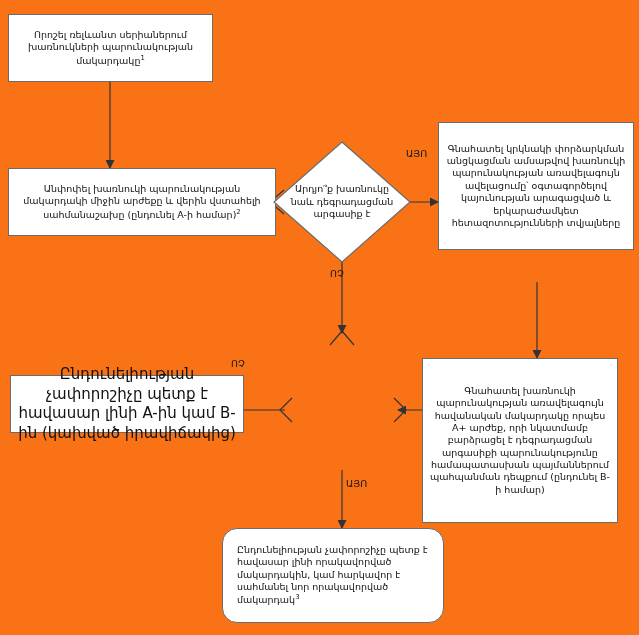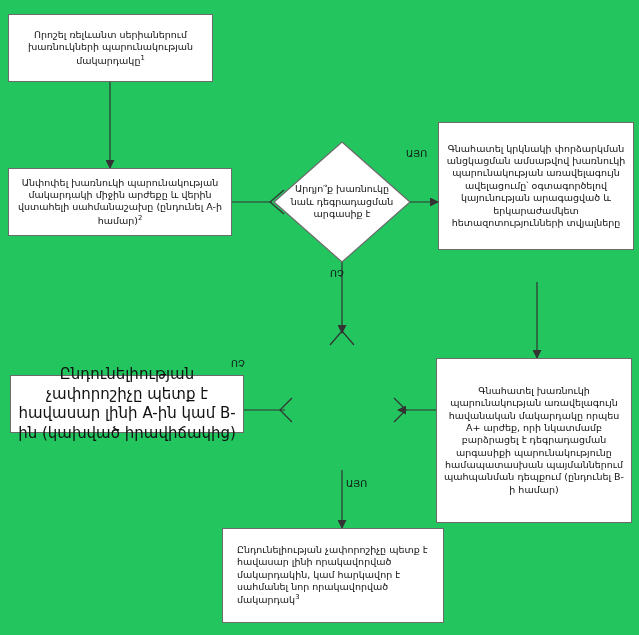--- a/index.html
+++ b/index.html
@@ -4,21 +4,21 @@
 <style>
   html, body {
     margin: 0;
     padding: 0;
     background: #ffffff;
   }
   #canvas {
     position: relative;
     width: 639px;
     height: 635px;
-    background: #22c55e;
+    background: #f97316;
     font-family: "DejaVu Sans", "Liberation Sans", sans-serif;
     overflow: hidden;
   }
   .box {
     position: absolute;
     box-sizing: border-box;
     border: 1px solid #6b6b6b;
     background: #ffffff;
     display: flex;
     align-items: center;
@@ -107,47 +107,47 @@
     <line x1="285" y1="410" x2="224" y2="410" stroke="#333" stroke-width="1.2" marker-end="url(#arr)"></line>
     <path d="M292,398 L280,410 L292,422" fill="none" stroke="#333" stroke-width="1.2"></path>
 
     <line x1="342" y1="470" x2="342" y2="528" stroke="#333" stroke-width="1.2" marker-end="url(#arr)"></line>
   </svg>
 
   <div class="box" style="left:8px; top:14px; width:205px; height:68px; font-size:9.5px;">
     <span>Որոշել ռելևանտ սերիաներում խառնուկների պարունակության մակարդակը<sup class="sup">1</sup></span>
   </div>
 
-  <div class="box" style="left:8px; top:168px; width:224px; height:68px; font-size:9.5px;padding-left:6px;">
+  <div class="box" style="left:8px; top:168px; width:268px; height:68px; font-size:9.5px;padding-left:6px;">
     <span>Անփոփել խառնուկի պարունակության մակարդակի միջին արժեքը և վերին վստահելի սահմանաշախը (ընդունել A-ի համար)<sup class="sup">2</sup></span>
   </div>
 
   <div class="diamond-wrap" style="left:272px; top:140px; width:140px; height:124px;">
     <svg width="140" height="124" viewBox="0 0 140 124" xmlns="http://www.w3.org/2000/svg">
       <polygon points="70,2 138,62 70,122 2,62" fill="#ffffff" stroke="#6b6b6b" stroke-width="1.2"></polygon>
     </svg>
     <div class="diamond-text" style="font-size:9.5px; padding:0 16px;">
       <span>Արդյո՞ք խառնուկը նաև դեգրադացման արգասիք է</span>
     </div>
   </div>
 
   <div class="box" style="left:438px; top:122px; width:196px; height:128px; font-size:9.5px;">
     <span>Գնահատել կրկնակի փորձարկման անցկացման ամսաթվով խառնուկի պարունակության առավելագույն ավելացումը՝ օգտագործելով կայունության արագացված և երկարաժամկետ հետազոտությունների տվյալները</span>
   </div>
 
-  <div class="box" style="left:436px; top:358px; width:196px; height:165px; font-size:9.5px;">
+  <div class="box" style="left:422px; top:358px; width:196px; height:165px; font-size:9.5px;">
     <span>Գնահատել խառնուկի պարունակության առավելագույն հավանական մակարդակը որպես A+ արժեք, որի նկատմամբ բարձրացել է դեգրադացման արգասիքի պարունակությունը համապատասխան պայմաններում պահպանման դեպքում (ընդունել B-ի համար)</span>
   </div>
 
 
   <div class="box" style="left:10px; top:375px; width:234px; height:58px; font-size:15px;">
     <span>Ընդունելիության չափորոշիչը պետք է հավասար լինի A-ին կամ B-ին (կախված իրավիճակից)</span>
   </div>
 
-  <div class="box" style="left:222px; top:528px; width:222px; height:95px; font-size:9.5px; padding:6px 14px;">
+  <div class="box" style="left:222px; top:528px; width:222px; height:95px; font-size:9.5px; padding:6px 14px;border-radius:15px;">
     <span style="text-align:left;">Ընդունելիության չափորոշիչը պետք է հավասար լինի որակավորված մակարդակին, կամ հարկավոր է սահմանել նոր որակավորված մակարդակ<sup class="sup">3</sup></span>
   </div>
 
   <div class="edge-label" style="left:406px; top:148px; font-size:9.5px;">ԱՅՈ</div>
 
   <div class="edge-label" style="left:330px; top:268px; font-size:9.5px;">ՈՉ</div>
 
   <div class="edge-label" style="left:231px; top:358px; font-size:9.5px;">ՈՉ</div>
 
   <div class="edge-label" style="left:346px; top:478px; font-size:9.5px;">ԱՅՈ</div>

